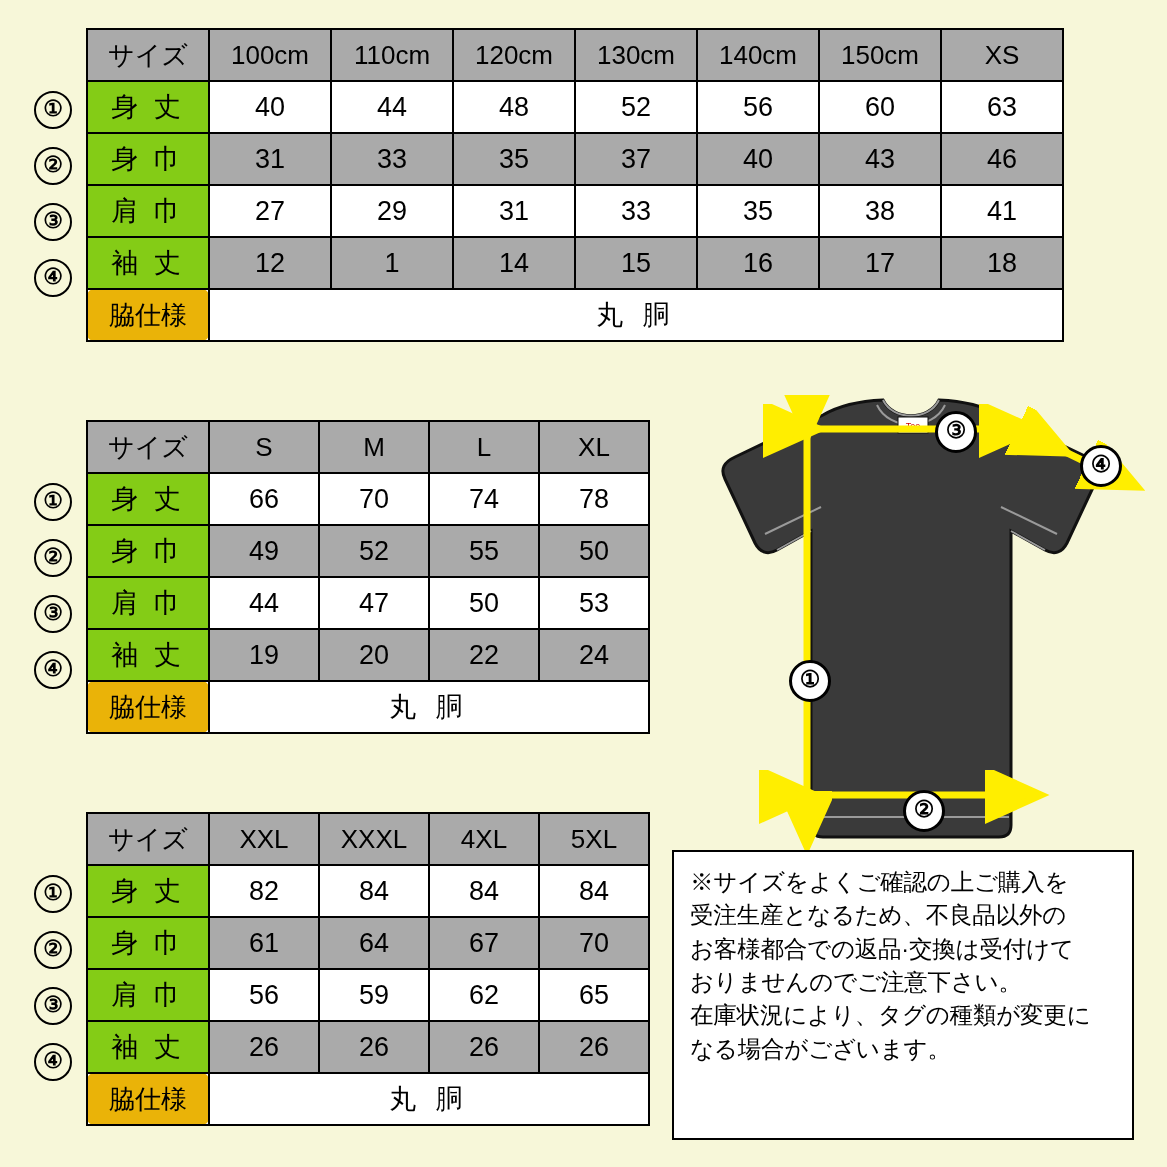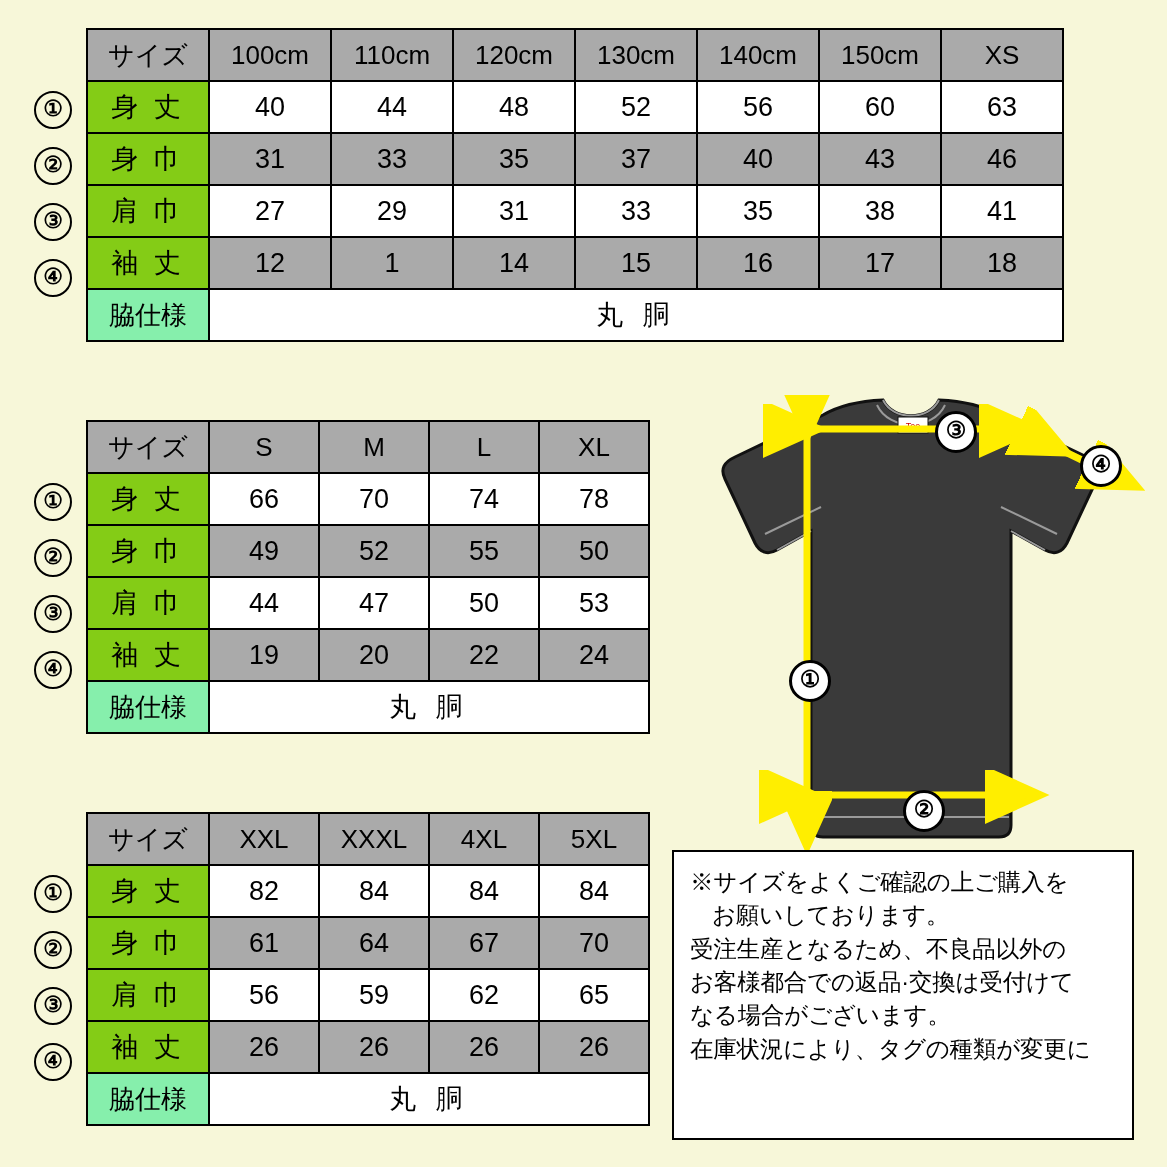--- a/index.html
+++ b/index.html
@@ -46,22 +46,23 @@
   }
   table.size-table td.rowlabel {
     background: #84cc16;
     font-size: 27px;
     letter-spacing: 4px;
   }
   table.size-table tr.shaded td.val {
     background: #aaaaaa;
   }
   table.size-table td.waki-label {
-    background: #86efac;
+    background: #eab308;
     font-size: 26px;
+    border-radius: 7px;
   }
   table.size-table td.waki-val {
     background: #ffffff;
     font-size: 27px;
     letter-spacing: 6px;
     margin-left: 23px;
   }
 
   
   .circle-col {
@@ -379,20 +380,20 @@
     </svg>
 
     <div class="marker" style="left:280px; top:16px;">③</div>
     <div class="marker" style="left:425px; top:50px;">④</div>
     <div class="marker" style="left:134px; top:265px;">①</div>
     <div class="marker" style="left:248px; top:395px;">②</div>
   </div>
 
   <div class="notes">
     <p>※サイズをよくご確認の上ご購入を</p>
-    <p class="indent">お願いしております。</p>
     <p>受注生産となるため、不良品以外の</p>
     <p>お客様都合での返品·交換は受付けて</p>
+    <p>おりませんのでご注意下さい。</p>
+    <p>在庫状況により、タグの種類が変更に</p>
     <p>なる場合がございます。</p>
-    <p>在庫状況により、タグの種類が変更に</p>
   </div>
 
 </div>
 
 </body></html>

